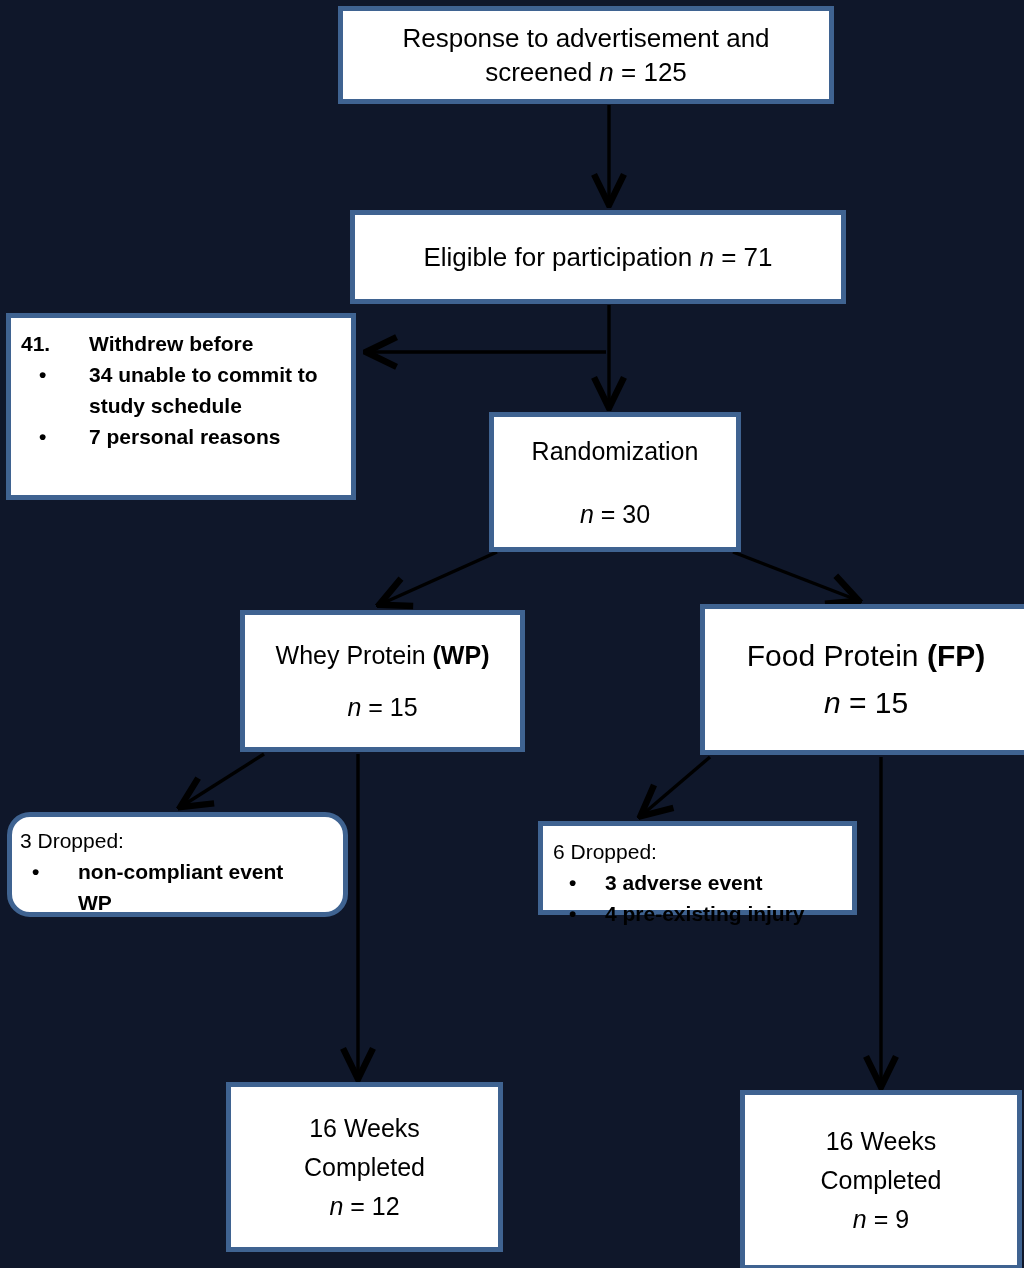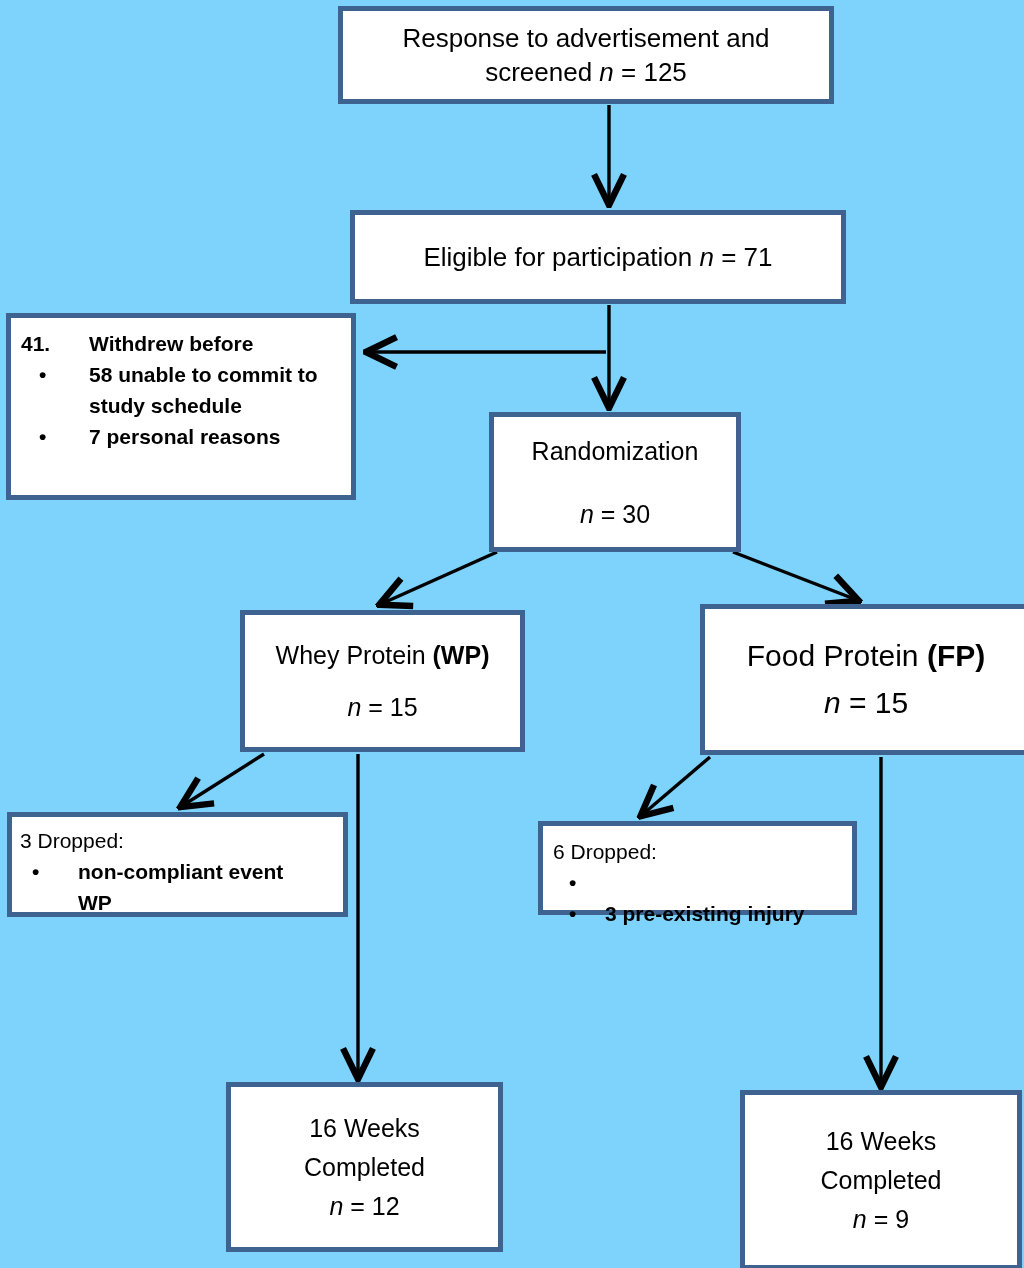--- a/index.html
+++ b/index.html
@@ -9,21 +9,21 @@
     background: #ffffff;
   }
   body {
     font-family: "Liberation Sans", sans-serif;
     color: #000000;
   }
   #canvas {
     position: relative;
     width: 1024px;
     height: 1268px;
-    background: #7dd3fc;
+    background: #0f172a;
     overflow: hidden;
   }
   svg.connectors {
     position: absolute;
     left: 0;
     top: 0;
     width: 1024px;
     height: 1268px;
     pointer-events: none;
     z-index: 1;
@@ -60,21 +60,21 @@
     font-weight: bold;
   }
 
   
   #node-screened      { left: 338px;  top: 6px;    width: 496px;  height: 98px;  font-size: 26px; line-height: 34px; }
   #node-eligible      { left: 350px;  top: 210px;  width: 496px;  height: 94px;  font-size: 26px; line-height: 34px; }
   #node-withdrew      { left: 6px;    top: 313px;  width: 350px;  height: 187px; font-size: 21px; line-height: 31px; padding: 10px 8px 8px 10px; }
   #node-randomization { left: 489px;  top: 412px;  width: 252px;  height: 140px; font-size: 25px; line-height: 36px; gap: 27px; }
   #node-wp            { left: 240px;  top: 610px;  width: 285px;  height: 142px; font-size: 25px; line-height: 36px; gap: 16px; }
   #node-fp            { left: 700px;  top: 604px;  width: 332px;  height: 151px; font-size: 30px; line-height: 36px; gap: 11px; }
-  #node-wp-dropped    { left: 7px;    top: 812px;  width: 341px;  height: 105px; font-size: 21px; line-height: 31px; padding: 8px 6px 6px 8px; }
+  #node-wp-dropped    { left: 7px;    top: 812px;  width: 341px;  height: 105px; font-size: 21px; line-height: 31px; padding: 8px 6px 6px 8px; border-radius: 23px; }
   #node-fp-dropped    { left: 538px;  top: 821px;  width: 319px;  height: 94px; font-size: 21px; line-height: 31px; padding: 10px 6px 6px 10px; }
   #node-wp-complete   { left: 226px;  top: 1082px; width: 277px;  height: 170px; font-size: 25px; line-height: 39px; }
   #node-fp-complete   { left: 740px;  top: 1090px; width: 282px;  height: 180px; font-size: 25px; line-height: 39px; }
 
   
   .row {
     display: flex;
     align-items: flex-start;
     width: 100%;
     font-weight: bold;
@@ -132,21 +132,21 @@
     <span class="line"><span>Eligible for participation </span><span class="italic-n">n</span><span> = 71</span></span>
   </div>
 
   <div class="node node-left" id="node-withdrew">
     <div class="row">
       <span class="row-marker marker-num">41.</span>
       <span class="row-text">Withdrew before</span>
     </div>
     <div class="row">
       <span class="row-marker marker-bul">•</span>
-      <span class="row-text">58 unable to commit to</span>
+      <span class="row-text">34 unable to commit to</span>
     </div>
     <div class="row">
       <span class="row-marker marker-bul"></span>
       <span class="row-text">study schedule</span>
     </div>
     <div class="row">
       <span class="row-marker marker-bul">•</span>
       <span class="row-text">7 personal reasons</span>
     </div>
   </div>
@@ -175,24 +175,25 @@
     <div class="row">
       <span class="row-marker marker-bul-t"></span>
       <span class="row-text">WP</span>
     </div>
   </div>
 
   <div class="node node-left" id="node-fp-dropped">
     <span class="plain-line">6 Dropped:</span>
     <div class="row">
       <span class="row-marker marker-bul-s">•</span>
+      <span class="row-text">3 adverse event</span>
     </div>
     <div class="row">
       <span class="row-marker marker-bul-s">•</span>
-      <span class="row-text">3 pre-existing injury</span>
+      <span class="row-text">4 pre-existing injury</span>
     </div>
   </div>
 
   <div class="node node-center" id="node-wp-complete">
     <span class="line">16 Weeks</span>
     <span class="line">Completed</span>
     <span class="line"><span class="italic-n">n</span><span> = 12</span></span>
   </div>
 
   <div class="node node-center" id="node-fp-complete">

